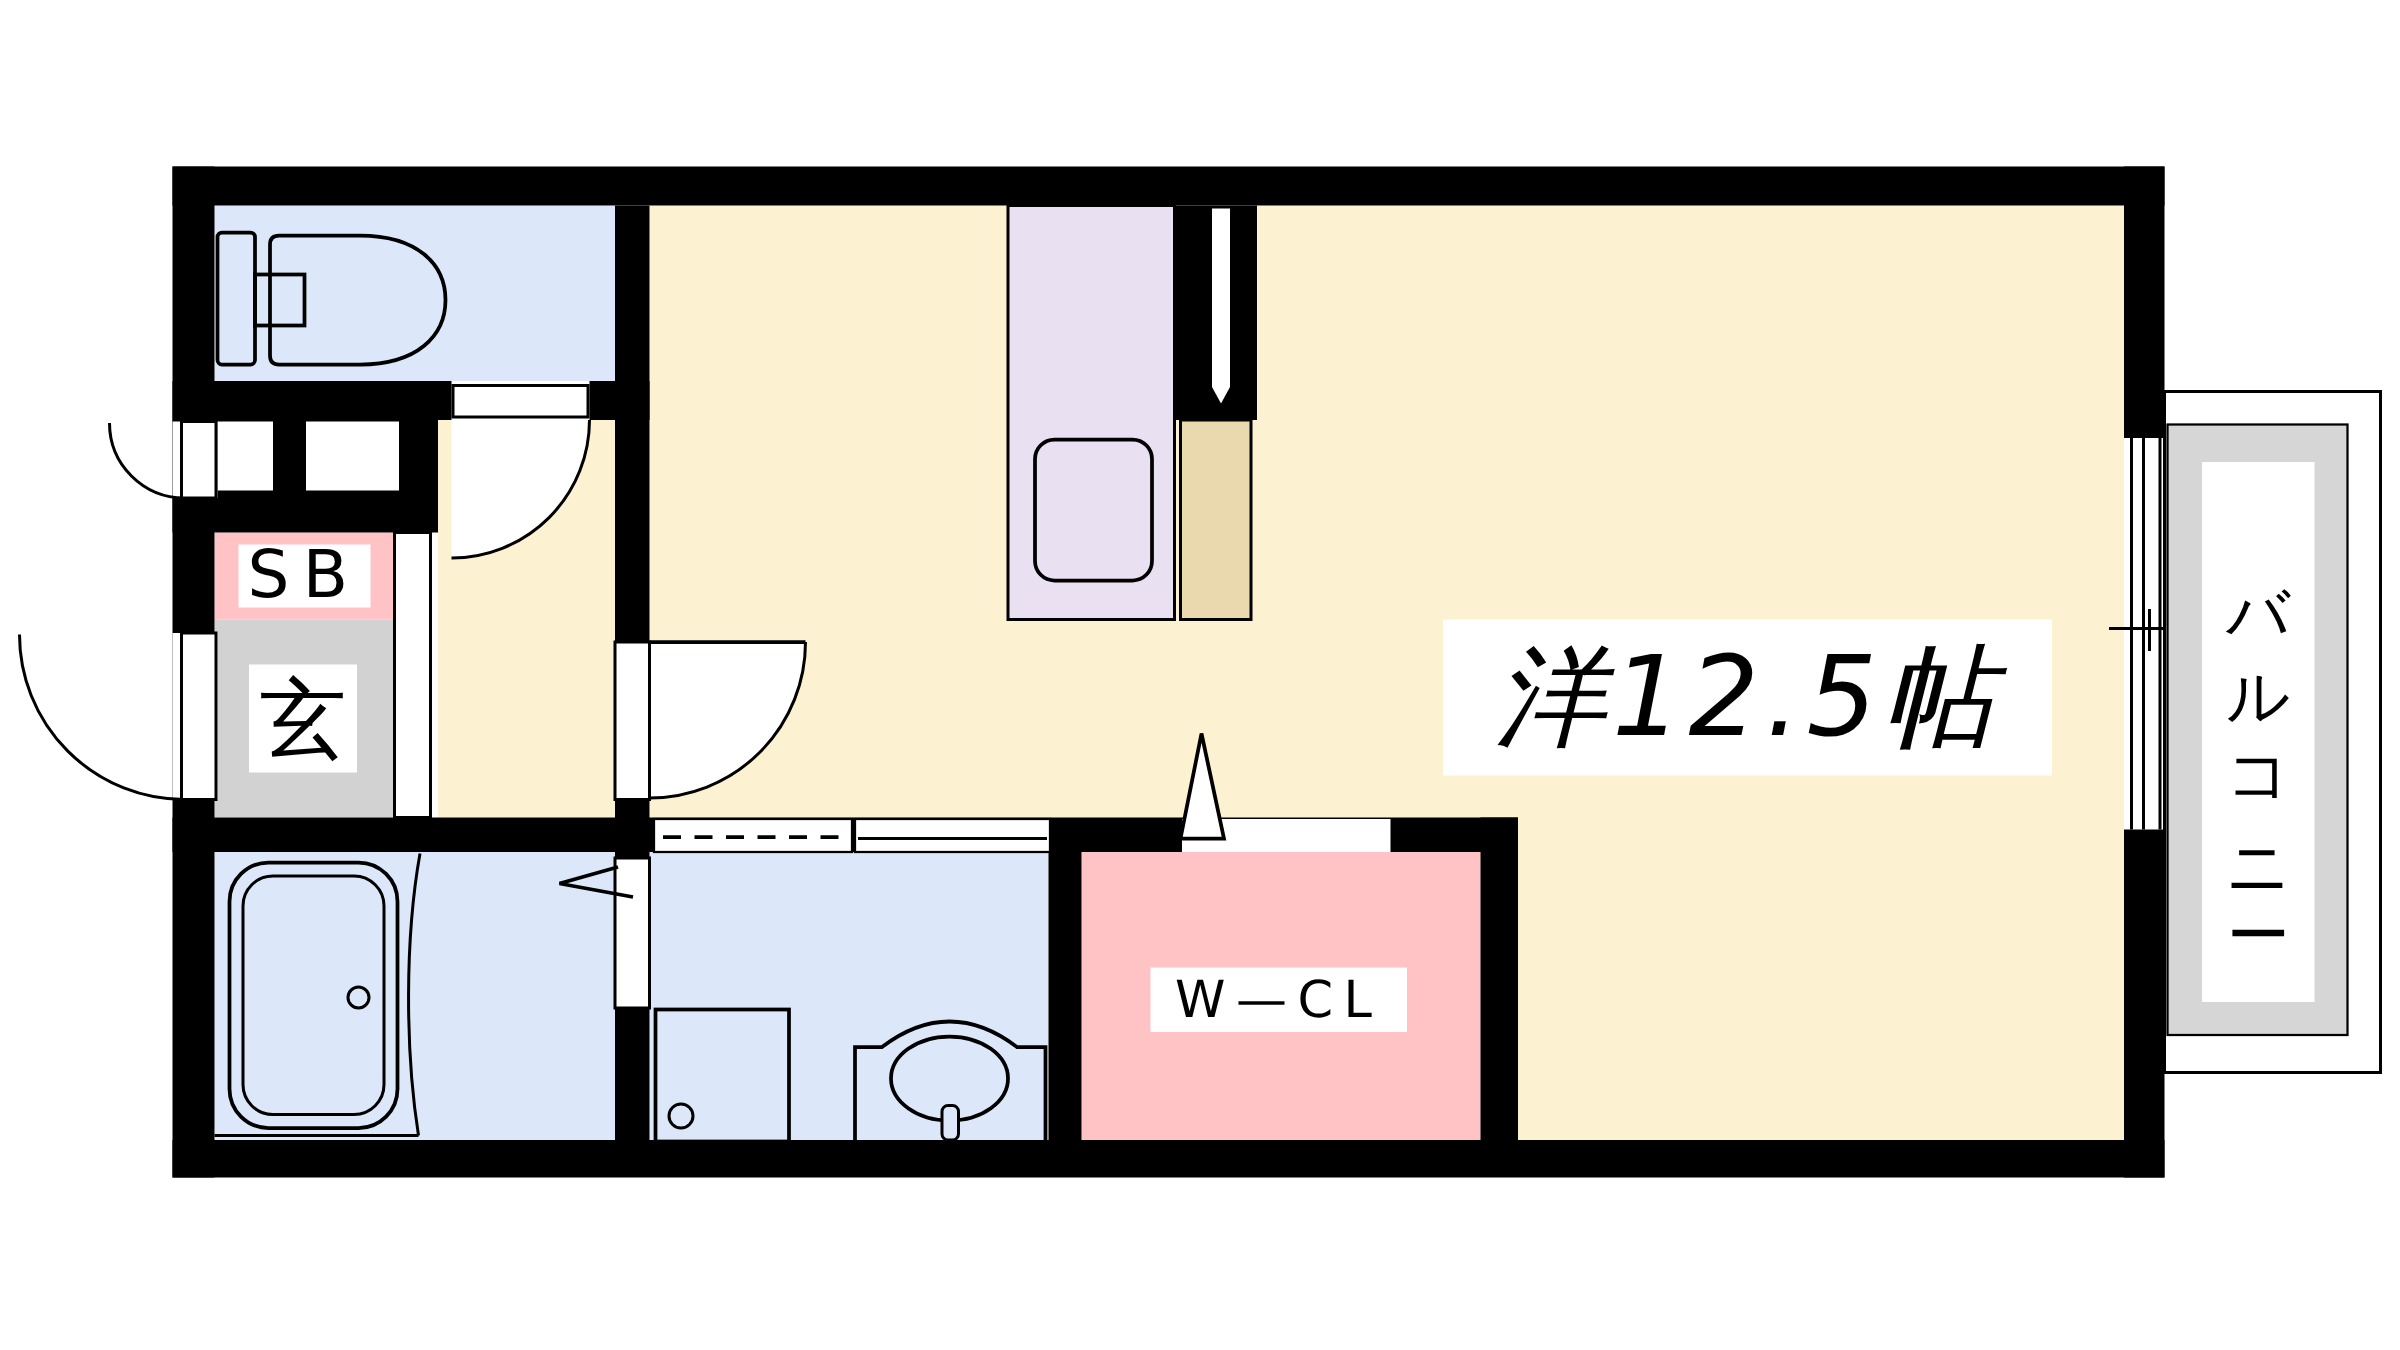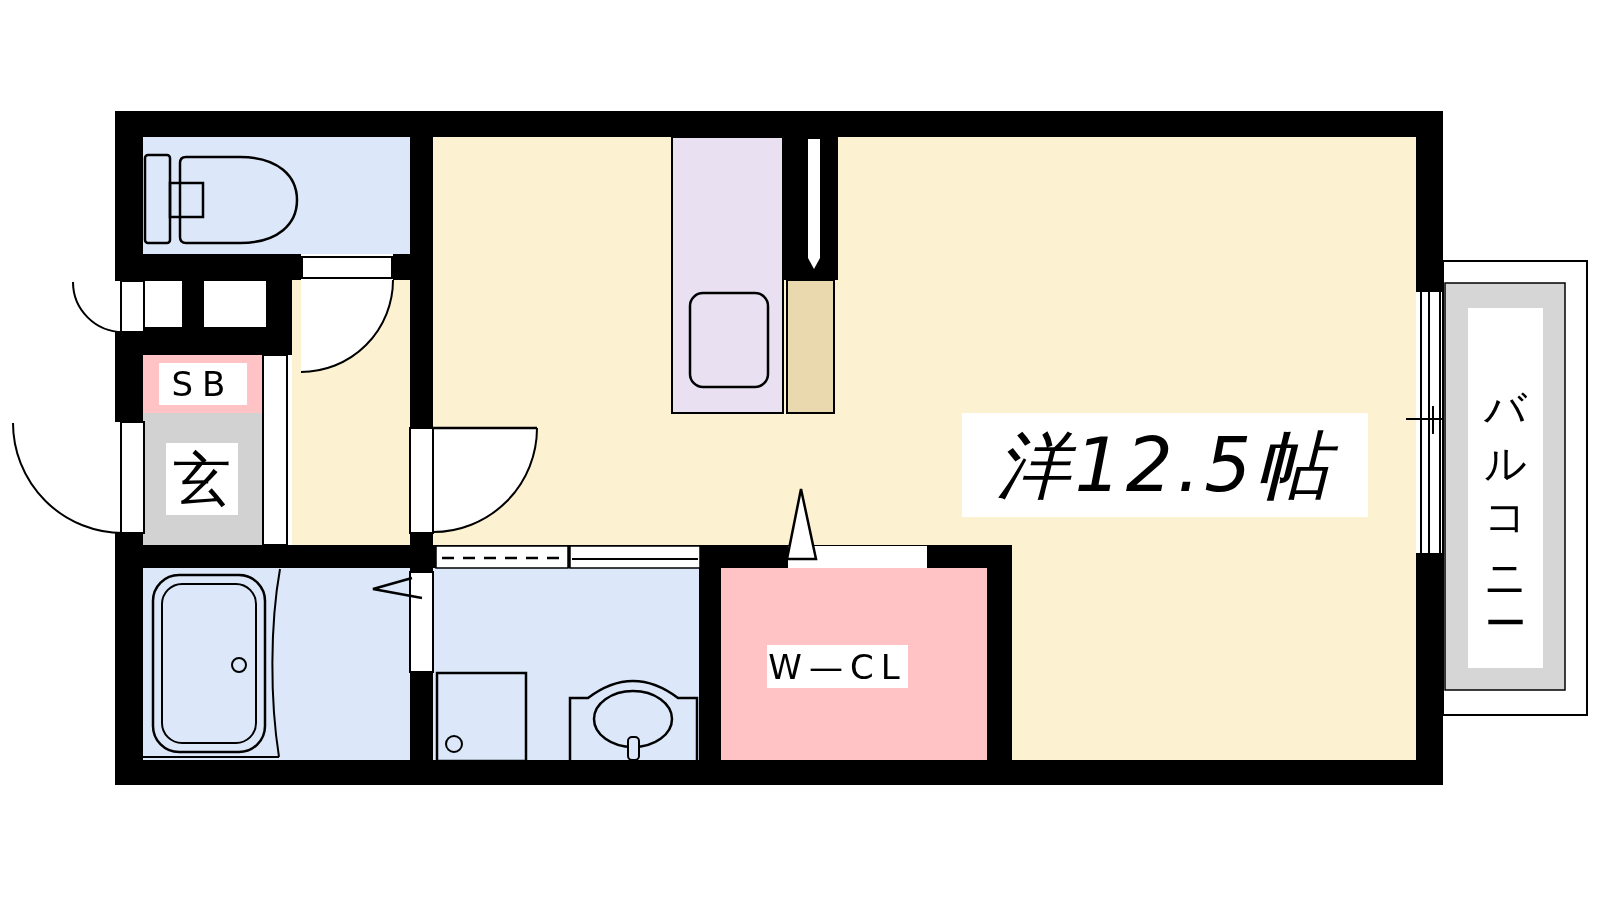--- a/index.html
+++ b/index.html
@@ -2,22 +2,22 @@
 <html><head>
 <meta charset="utf-8">
 <style>
   html,body{margin:0;padding:0;background:#ffffff;}
   #stage{position:relative;width:1600px;height:900px;background:#ffffff;overflow:hidden;
          font-family:"DejaVu Sans","Liberation Sans",sans-serif;}
   #plan-svg{position:absolute;left:0;top:0;}
   .room-label{position:absolute;background:#ffffff;color:#000;display:flex;
               align-items:center;justify-content:center;line-height:1;white-space:nowrap;}
   .lbl-main{left:962px;top:413px;width:406px;height:104px;font-size:74px;letter-spacing:4px;font-style:italic;}
-  .lbl-wcl{left:767px;top:645px;width:141px;height:43px;font-size:34px;letter-spacing:7px;}
-  .lbl-sb{left:159px;top:363px;width:88px;height:42px;font-size:34px;letter-spacing:9px;}
+  .lbl-wcl{left:767px;top:645px;width:171px;height:43px;font-size:34px;letter-spacing:7px;}
+  .lbl-sb{left:159px;top:363px;width:88px;height:42px;font-size:44px;letter-spacing:9px;}
   .lbl-gen{left:166px;top:443px;width:72px;height:72px;font-size:58px;}
   .lbl-balcony{left:1468px;top:308px;width:75px;height:360px;font-size:42px;
                writing-mode:vertical-rl;text-orientation:upright;letter-spacing:12px;}
 </style>
 </head>
 <body>
 
 <div id="stage">
 
 <svg id="plan-svg" width="1600" height="900" viewBox="0 0 1600 900">

